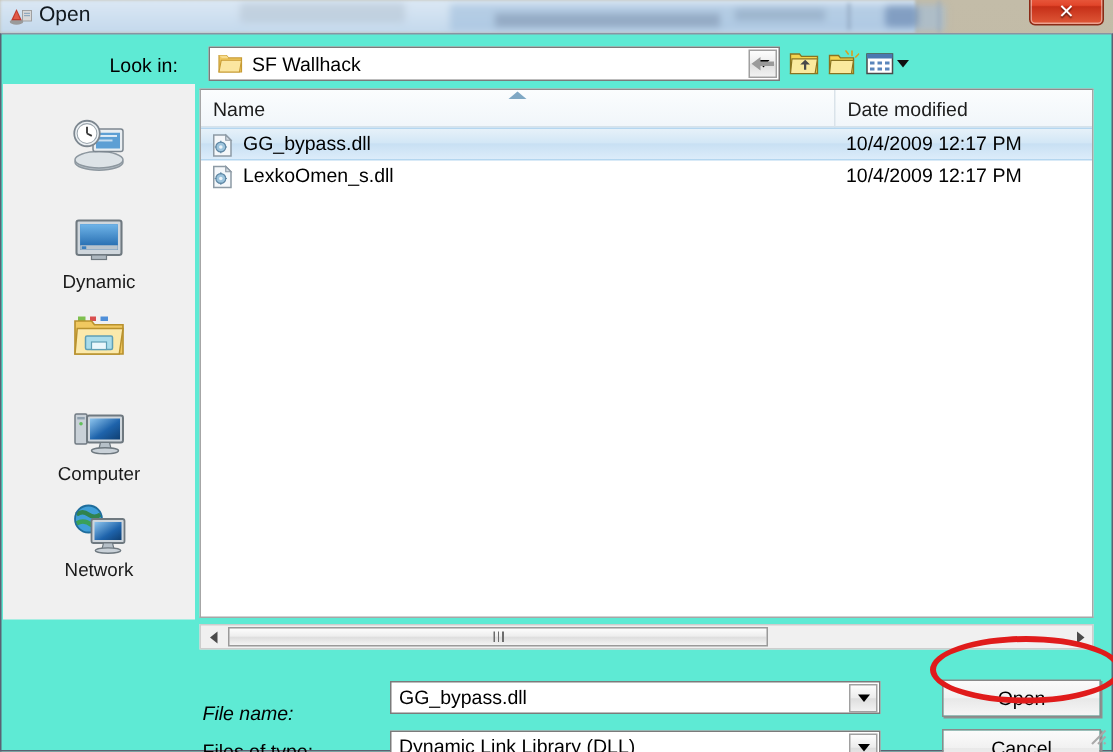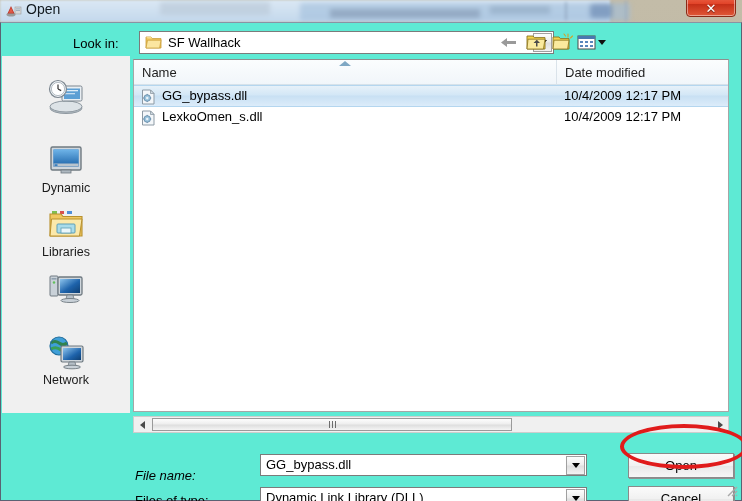--- a/index.html
+++ b/index.html
@@ -150,21 +150,21 @@
   
   .lookin-label {
     position: absolute;
     left: 72px; top: 13px;
     font-size: 13px;
     color: #000;
   }
   .lookin-combo {
     position: absolute;
     left: 138px; top: 8px;
-    width: 415px; height: 23px;
+    width: 381px; height: 23px;
     background: #ffffff;
     border: 1px solid #7b7b7b;
     box-sizing: border-box;
     padding-left: 39px;
   }
   .lookin-folder {
     position: absolute;
     left: 5px; top: 3px;
     width: 17px; height: 15px;
   }
@@ -550,21 +550,20 @@
           <svg width="42" height="38" viewBox="0 0 42 38">
             <rect x="7" y="5" width="5" height="3" fill="#7fbf4f"></rect>
             <rect x="15" y="5" width="4" height="3" fill="#d94f4f"></rect>
             <rect x="22" y="5" width="5" height="3" fill="#4f8fd9"></rect>
             <path d="M5 8 L16 8 L18 10.5 L37 10.5 L37 30 L5 30 Z" fill="#f0c860" stroke="#b8912e" stroke-width="1.1"></path>
             <path d="M6.5 13 L37 13 L34.5 30 L5 30 Z" fill="#fbe9ab" stroke="#b8912e" stroke-width="1"></path>
             <rect x="12" y="18" width="18" height="9" rx="1" fill="#a9dcea" stroke="#5f9fb5" stroke-width="1"></rect>
             <rect x="16" y="22" width="10" height="5" fill="#eaf7fb" stroke="#5f9fb5" stroke-width="0.8"></rect>
           </svg>
         </span>
-        <span class="place-label">Libraries</span>
       </div>
 
       <div class="place" style="top:214px;">
         <span class="place-icon">
           <svg width="42" height="38" viewBox="0 0 42 38">
             <rect x="5" y="6" width="8" height="20" rx="1" fill="#c9d1d8" stroke="#707a82" stroke-width="1"></rect>
             <rect x="6.5" y="8" width="5" height="1.6" fill="#8fa0ae"></rect>
             <circle cx="9" cy="12.5" r="1.2" fill="#62c05a"></circle>
             <rect x="13" y="7" width="24" height="18" rx="1.5" fill="#cfd6dc" stroke="#6f7980" stroke-width="1.3"></rect>
             <rect x="15" y="9" width="20" height="14" fill="url(#cmp)"></rect>
@@ -572,20 +571,21 @@
                 <linearGradient id="cmp" x1="0" y1="0" x2="1" y2="1">
               <stop offset="0%" stop-color="#8ec5ee"></stop>
                   <stop offset="55%" stop-color="#1e63ab"></stop>
                   <stop offset="100%" stop-color="#0f3f72"></stop>
             </linearGradient>
               </defs>
             <path d="M22 25 L28 25 L29 29 L21 29 Z" fill="#b6c0c8" stroke="#6f7980" stroke-width="0.8"></path>
             <ellipse cx="25" cy="30.5" rx="9" ry="2" fill="#c9d1d8" stroke="#6f7980" stroke-width="0.9"></ellipse>
           </svg>
         </span>
+        <span class="place-label">Computer</span>
       </div>
 
       <div class="place" style="top:278px;">
         <span class="place-icon">
           <svg width="42" height="38" viewBox="0 0 42 38">
             <circle cx="14" cy="12" r="9" fill="#3f9fd8"></circle>
             <path d="M6 9 Q10 6 14 9 Q18 12 22 9" stroke="#2f7f3f" stroke-width="3" fill="none" opacity="0.9"></path>
             <path d="M6 15 Q11 12 16 16 Q19 18 22 15" stroke="#3aa04a" stroke-width="3" fill="none" opacity="0.9"></path>
             <circle cx="14" cy="12" r="9" fill="none" stroke="#1f6d9c" stroke-width="1.2"></circle>
             <rect x="16" y="12" width="22" height="16" rx="1.4" fill="#cfd6dc" stroke="#6f7980" stroke-width="1.2"></rect>

